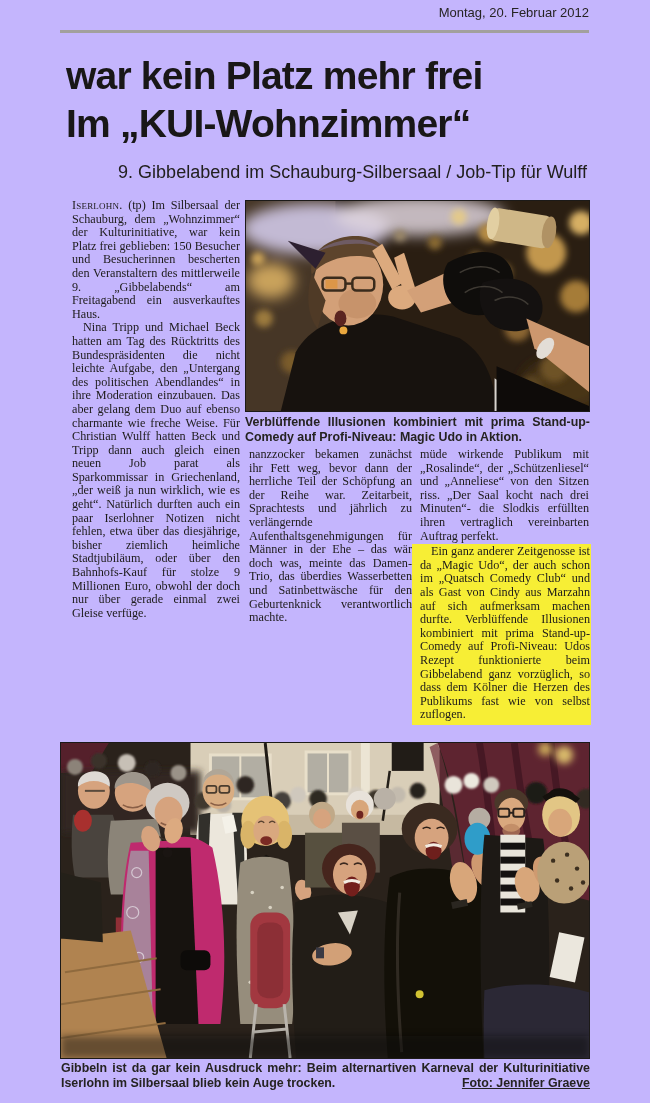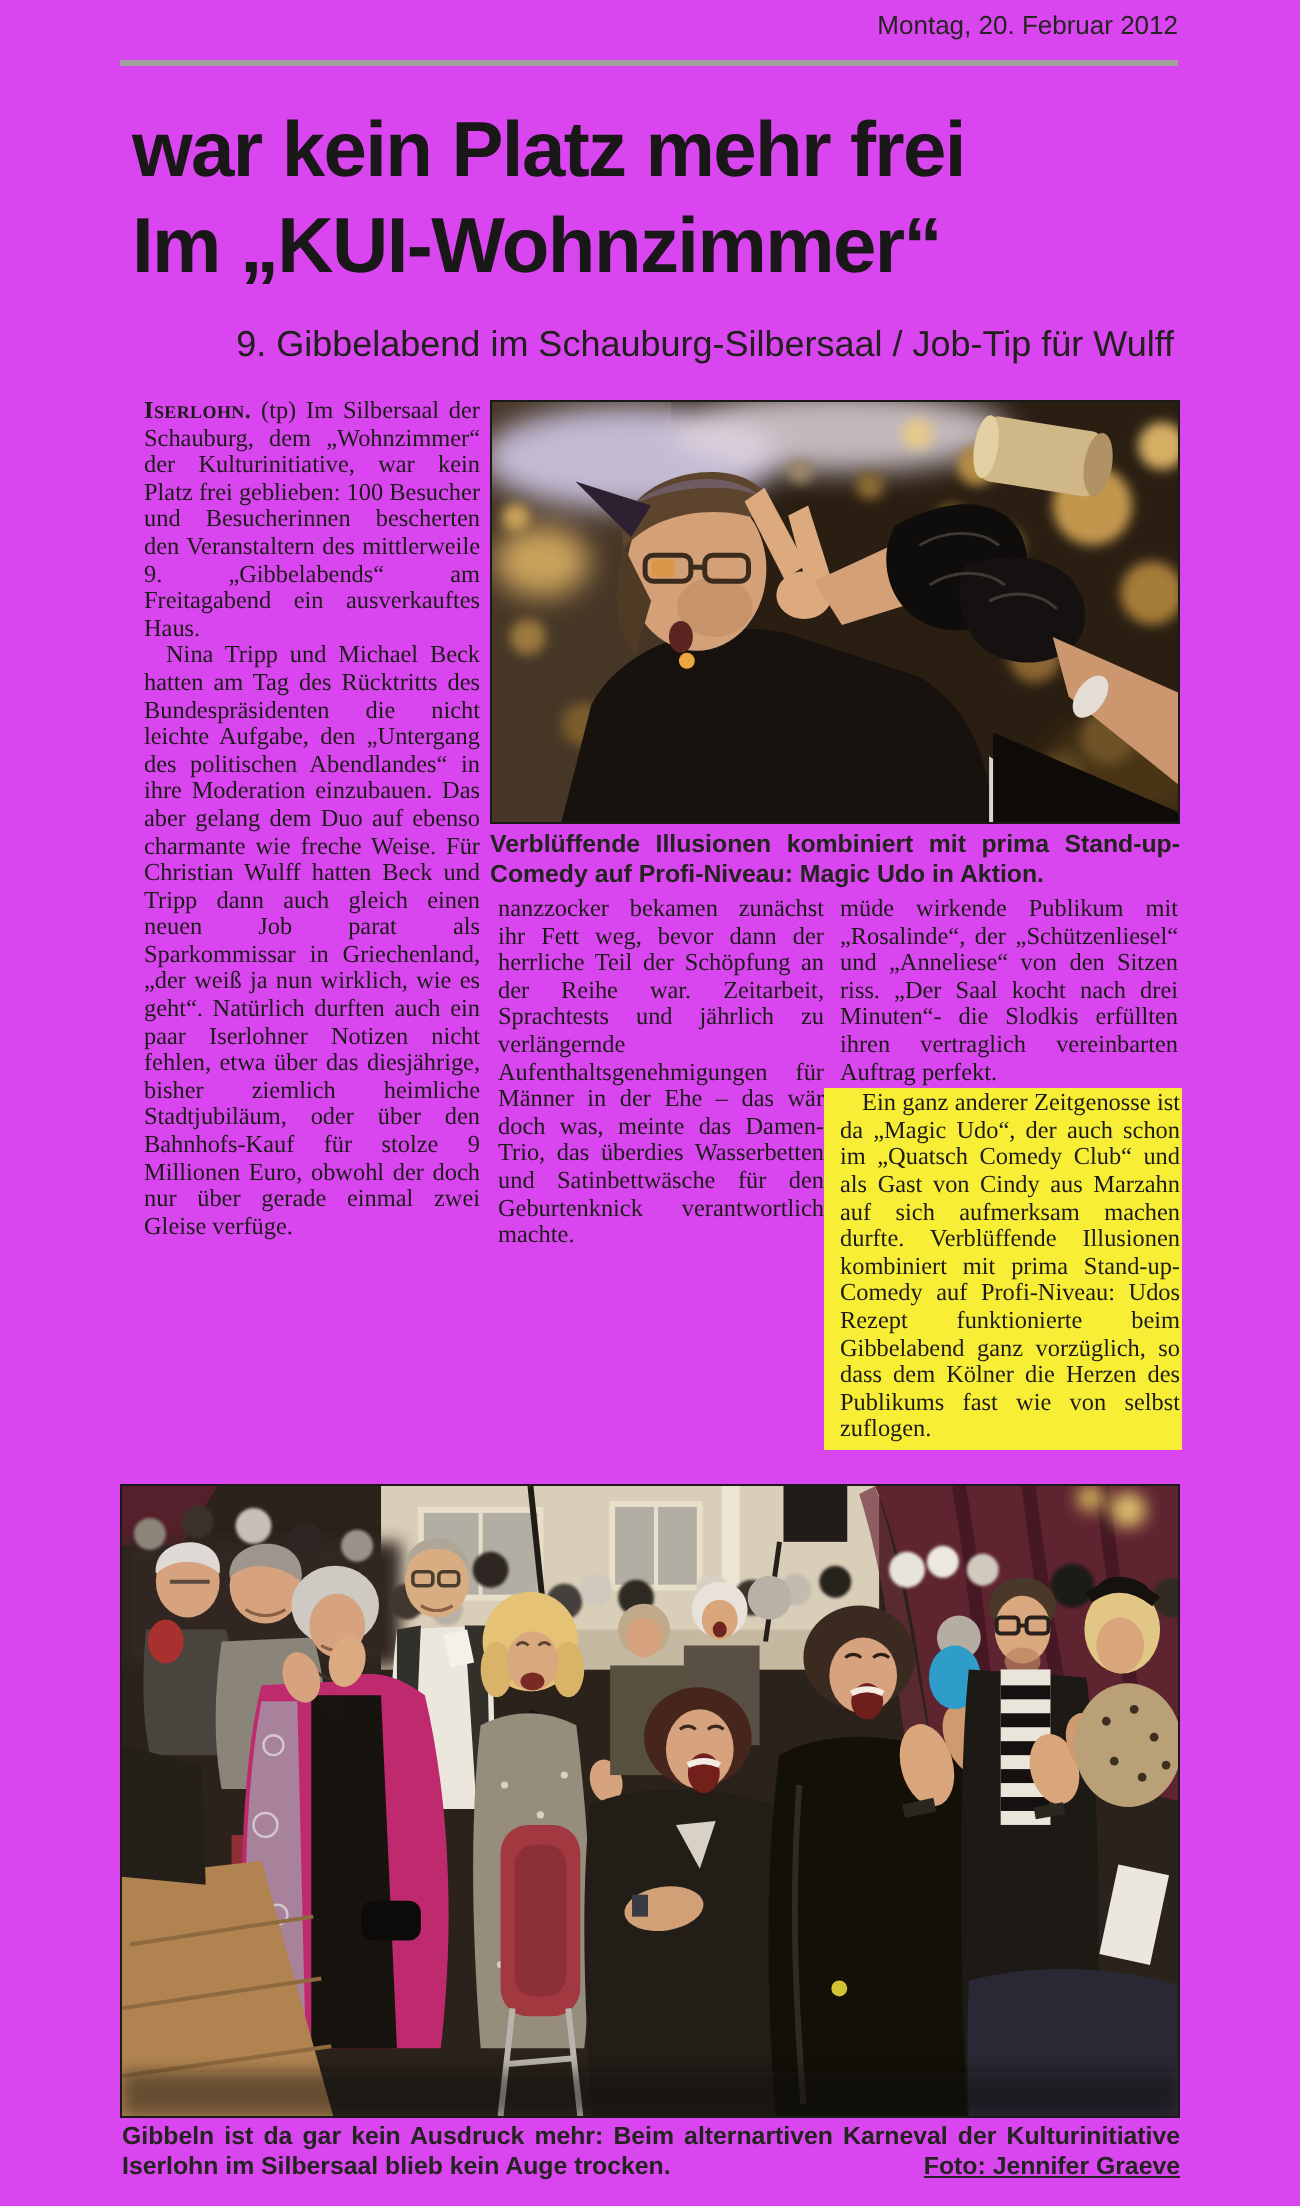--- a/index.html
+++ b/index.html
@@ -1,32 +1,32 @@
 <!DOCTYPE html>
 <html lang="de"><head>
 <meta charset="utf-8">
 <style>
   html,body{margin:0;padding:0;background:#ffffff;}
-  .page{position:relative;width:650px;height:1103px;background:#d946ef;overflow:hidden;
+  .page{position:relative;width:650px;height:1103px;background:#c4b5fd;overflow:hidden;
         font-family:"Liberation Serif","DejaVu Serif",serif;color:#1d1b1a;}
 
   .date{position:absolute;top:5px;right:61px;font:13px/16px "Liberation Sans","DejaVu Sans",sans-serif;color:#262423;}
   .rule{position:absolute;left:60px;top:30px;width:529px;height:3px;background:#a2a09d;}
 
   .headline{position:absolute;left:66px;top:52px;width:522px;
             font:bold 39px/48px "Liberation Sans","DejaVu Sans",sans-serif;
             letter-spacing:-0.8px;color:#191717;}
   .subheadline{position:absolute;left:67px;top:161px;width:520px;
             font:18px/22px "Liberation Sans","DejaVu Sans",sans-serif;color:#22201f;text-align:right;}
 
   .bodycol{position:absolute;font:12.2px/13.6px "Liberation Serif","DejaVu Serif",serif;
            text-align:justify;color:#1d1b1a;}
   .bodycol p{margin:0;}
   .bodycol p.ind{text-indent:11px;}
-  .lead{font-weight:bold;font-variant:small-caps;letter-spacing:0.2px;}
+  .lead{font-weight:normal;font-variant:small-caps;letter-spacing:0.2px;}
   .col1{left:72px;top:199px;width:168px;}
   .col2{left:249px;top:448px;width:163px;}
   .col3{left:420px;top:448px;width:169px;}
   .hl{background:#f7ee35;margin:1px -2px 0 -8px;padding:1px 1px 3px 8px;}
 
   .photo{position:absolute;border:1px solid #1c1a18;box-sizing:border-box;overflow:hidden;background:#221a12;}
   .photo-top{left:245px;top:200px;width:345px;height:212px;}
   .photo-bottom{left:60px;top:742px;width:530px;height:317px;}
   .photo svg{display:block;}
 
@@ -44,21 +44,21 @@
   <div class="date">Montag, 20. Februar 2012</div>
   <div class="rule"></div>
 
   <div class="headline">
     <div>war kein Platz mehr frei</div>
     <div>Im „KUI-Wohnzimmer“</div>
   </div>
   <div class="subheadline">9. Gibbelabend im Schauburg-Silbersaal / Job-Tip für Wulff</div>
 
   <div class="bodycol col1">
-    <p><span class="lead">Iserlohn.</span><span> (tp) Im Silbersaal der Schauburg, dem „Wohnzimmer“ der Kulturinitiative, war kein Platz frei geblieben: 100 Besucher und Besucherinnen bescherten den Veranstaltern des mittlerweile 9. „Gibbelabends“ am Freitagabend ein ausverkauftes Haus.</span></p>
+    <p><span class="lead">Iserlohn.</span><span> (tp) Im Silbersaal der Schauburg, dem „Wohnzimmer“ der Kulturinitiative, war kein Platz frei geblieben: 150 Besucher und Besucherinnen bescherten den Veranstaltern des mittlerweile 9. „Gibbelabends“ am Freitagabend ein ausverkauftes Haus.</span></p>
     <p class="ind">Nina Tripp und Michael Beck hatten am Tag des Rücktritts des Bundespräsidenten die nicht leichte Aufgabe, den „Untergang des politischen Abendlandes“ in ihre Moderation einzubauen. Das aber gelang dem Duo auf ebenso charmante wie freche Weise. Für Christian Wulff hatten Beck und Tripp dann auch gleich einen neuen Job parat als Sparkommissar in Griechenland, „der weiß ja nun wirklich, wie es geht“. Natürlich durften auch ein paar Iserlohner Notizen nicht fehlen, etwa über das diesjährige, bisher ziemlich heimliche Stadtjubiläum, oder über den Bahnhofs-Kauf für stolze 9 Millionen Euro, obwohl der doch nur über gerade einmal zwei Gleise verfüge.</p>
   </div>
 
   <div class="photo photo-top">
     <svg width="343" height="210" viewBox="0 0 345 211" preserveAspectRatio="none">
       <defs>
         <filter id="tb6" x="-60%" y="-60%" width="220%" height="220%">
             <feGaussianBlur stdDeviation="7"></feGaussianBlur>
           </filter>
         <filter id="tb3" x="-60%" y="-60%" width="220%" height="220%">

